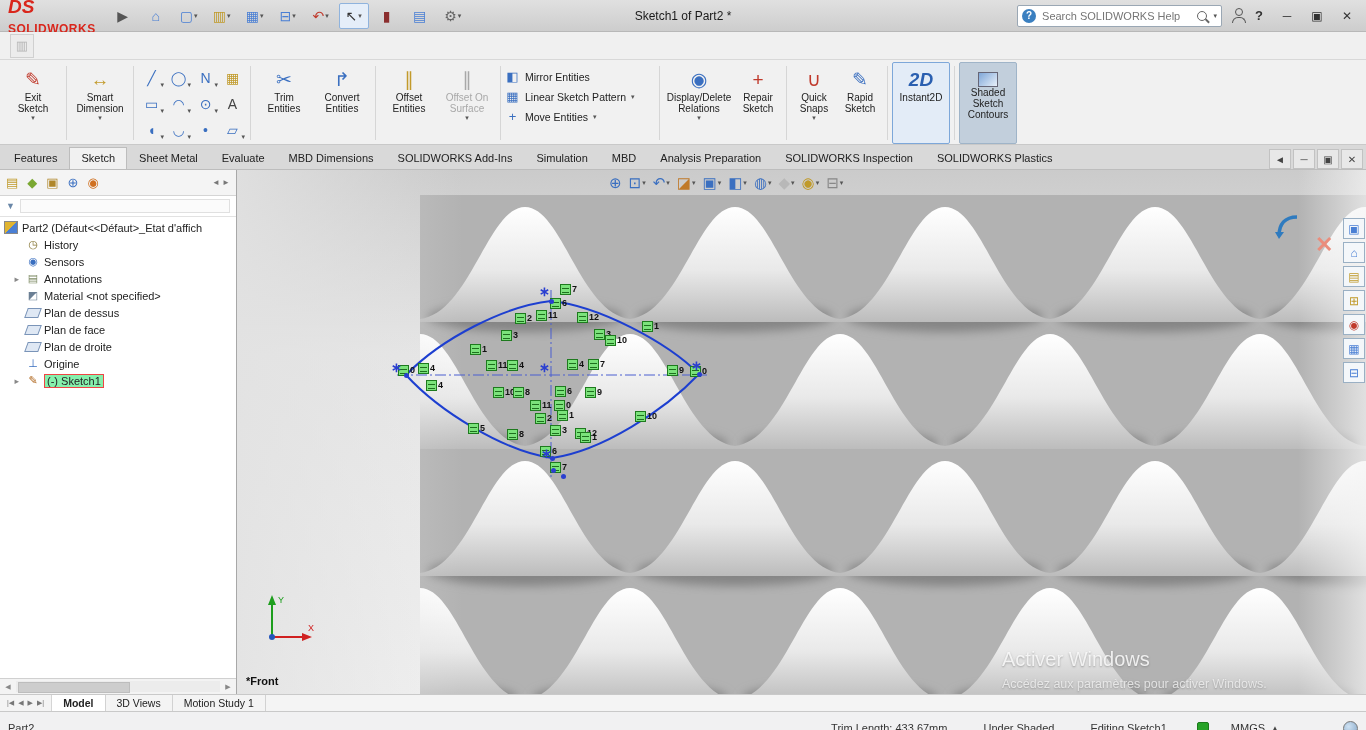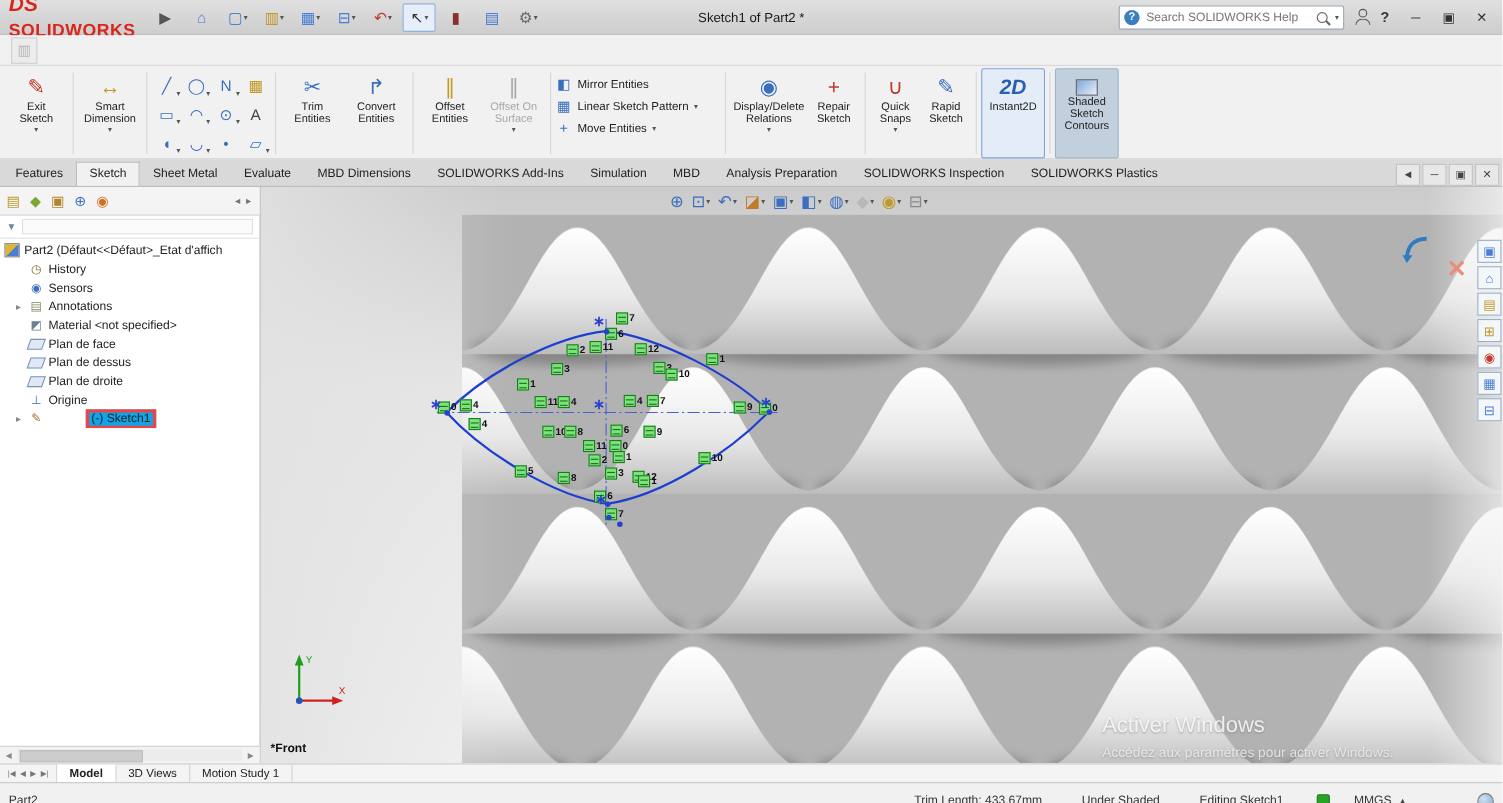--- a/index.html
+++ b/index.html
@@ -5,21 +5,21 @@
   html,body{margin:0;padding:0;}
   body{width:1366px;height:730px;position:relative;overflow:hidden;
        font-family:"Liberation Sans",sans-serif;font-size:11px;color:#222;background:#fff;}
 
   
   #titlebar{position:absolute;left:0;top:0;width:1366px;height:32px;
     background:linear-gradient(#e0e0e0,#cdcdcd);border-bottom:1px solid #b8b8b8;
     display:flex;align-items:center;padding-left:8px;box-sizing:border-box;}
   .logo{display:flex;align-items:baseline;gap:4px;margin-right:6px;flex-direction:column;}
   .logo-ds{color:#d9261c;font-weight:bold;font-style:italic;font-size:19px;}
-  .logo-tx{color:#d9261c;font-weight:bold;font-size:16px;letter-spacing:.5px;}
+  .logo-tx{color:#d9261c;font-weight:bold;font-size:12px;letter-spacing:.5px;}
   .qicons{display:flex;align-items:center;gap:3px;margin-left:6px;}
   .qi{height:24px;min-width:24px;display:flex;align-items:center;justify-content:center;
       gap:1px;border:1px solid transparent;border-radius:2px;padding:0 2px;}
   .qi.pressed{background:#e5eef9;border-color:#8fb3dd;}
   .qig{font-size:14px;line-height:14px;}
   .qcaret,.stcaret,.hucaret,.bcaret,.rcaret{font-size:7px;color:#555;}
   .wtitle{position:absolute;left:50%;transform:translateX(-50%);font-size:12px;color:#1a1a1a;}
   .tright{margin-left:auto;display:flex;align-items:center;gap:9px;padding-right:4px;}
   .searchbox{width:195px;height:20px;background:#fff;border:1px solid #9aa7b4;border-radius:2px;
      display:flex;align-items:center;gap:4px;padding:0 4px;}
@@ -89,21 +89,21 @@
   .funnel{color:#6a87a8;font-size:9px;}
   .filterbox{flex:1;height:12px;border:1px solid #e0e0e0;background:#fbfbfb;}
   .tree-body{flex:1;overflow:hidden;padding-top:2px;}
   .troot,.trow{height:17px;display:flex;align-items:center;white-space:nowrap;overflow:hidden;font-size:11px;}
   .troot{padding-left:4px;gap:4px;}
   .trow{padding-left:22px;gap:4px;}
   .tarrow{width:9px;color:#888;font-size:9px;flex:none;margin-left:-12px;padding-right:3px;text-align:right;}
   .ticon{width:14px;height:13px;flex:none;display:flex;align-items:center;justify-content:center;font-size:11px;}
   .ticon.part{background:linear-gradient(135deg,#e0b430 0 50%,#4a7fd4 50% 100%);width:12px;height:11px;border:1px solid #888;}
   .ticon.plane{width:12px;height:8px;background:#dfe8f4;border:1px solid #7a94b8;transform:skewX(-20deg);}
-  .tlabel.sel{background:#0ea5e9;border:3px solid #ef4444;padding:0 2px;margin-left:34px;}
+  .tlabel.sel{background:#86efac;border:1px solid #ef4444;padding:0 2px;}
   .hscroll{height:15px;border-top:1px solid #d0d0d0;background:#f3f3f3;display:flex;align-items:center;flex:none;}
   .harr{width:16px;text-align:center;color:#888;font-size:7px;}
   .htrack{flex:1;height:11px;background:#ececec;position:relative;}
   .hthumb{position:absolute;left:2px;top:1px;width:110px;height:9px;background:#cdcdcd;border:1px solid #bdbdbd;}
 
   
   #viewport{position:absolute;left:237px;top:170px;width:1129px;height:524px;overflow:hidden;
     background:linear-gradient(180deg,#cbcbcb,#e6e6e6 35%,#f0f0f0);}
   .waves{position:absolute;left:183px;top:25px;width:946px;height:499px;}
   .vfade{position:absolute;inset:0;pointer-events:none;
@@ -425,26 +425,26 @@
             <span class="tlabel">Annotations</span>
           </div>
           <div class="trow">
             <span class="tarrow"></span>
             <span class="ticon material" style="color: rgb(107, 127, 148);">◩</span>
             <span class="tlabel">Material &lt;not specified&gt;</span>
           </div>
           <div class="trow">
             <span class="tarrow"></span>
             <span class="ticon plane"></span>
-            <span class="tlabel">Plan de face</span>
+            <span class="tlabel">Plan de dessus</span>
           </div>
           <div class="trow">
             <span class="tarrow"></span>
             <span class="ticon plane"></span>
-            <span class="tlabel">Plan de dessus</span>
+            <span class="tlabel">Plan de face</span>
           </div>
           <div class="trow">
             <span class="tarrow"></span>
             <span class="ticon plane"></span>
             <span class="tlabel">Plan de droite</span>
           </div>
           <div class="trow">
             <span class="tarrow"></span>
             <span class="ticon origin" style="color: rgb(58, 111, 192);">⊥</span>
             <span class="tlabel">Origine</span>

